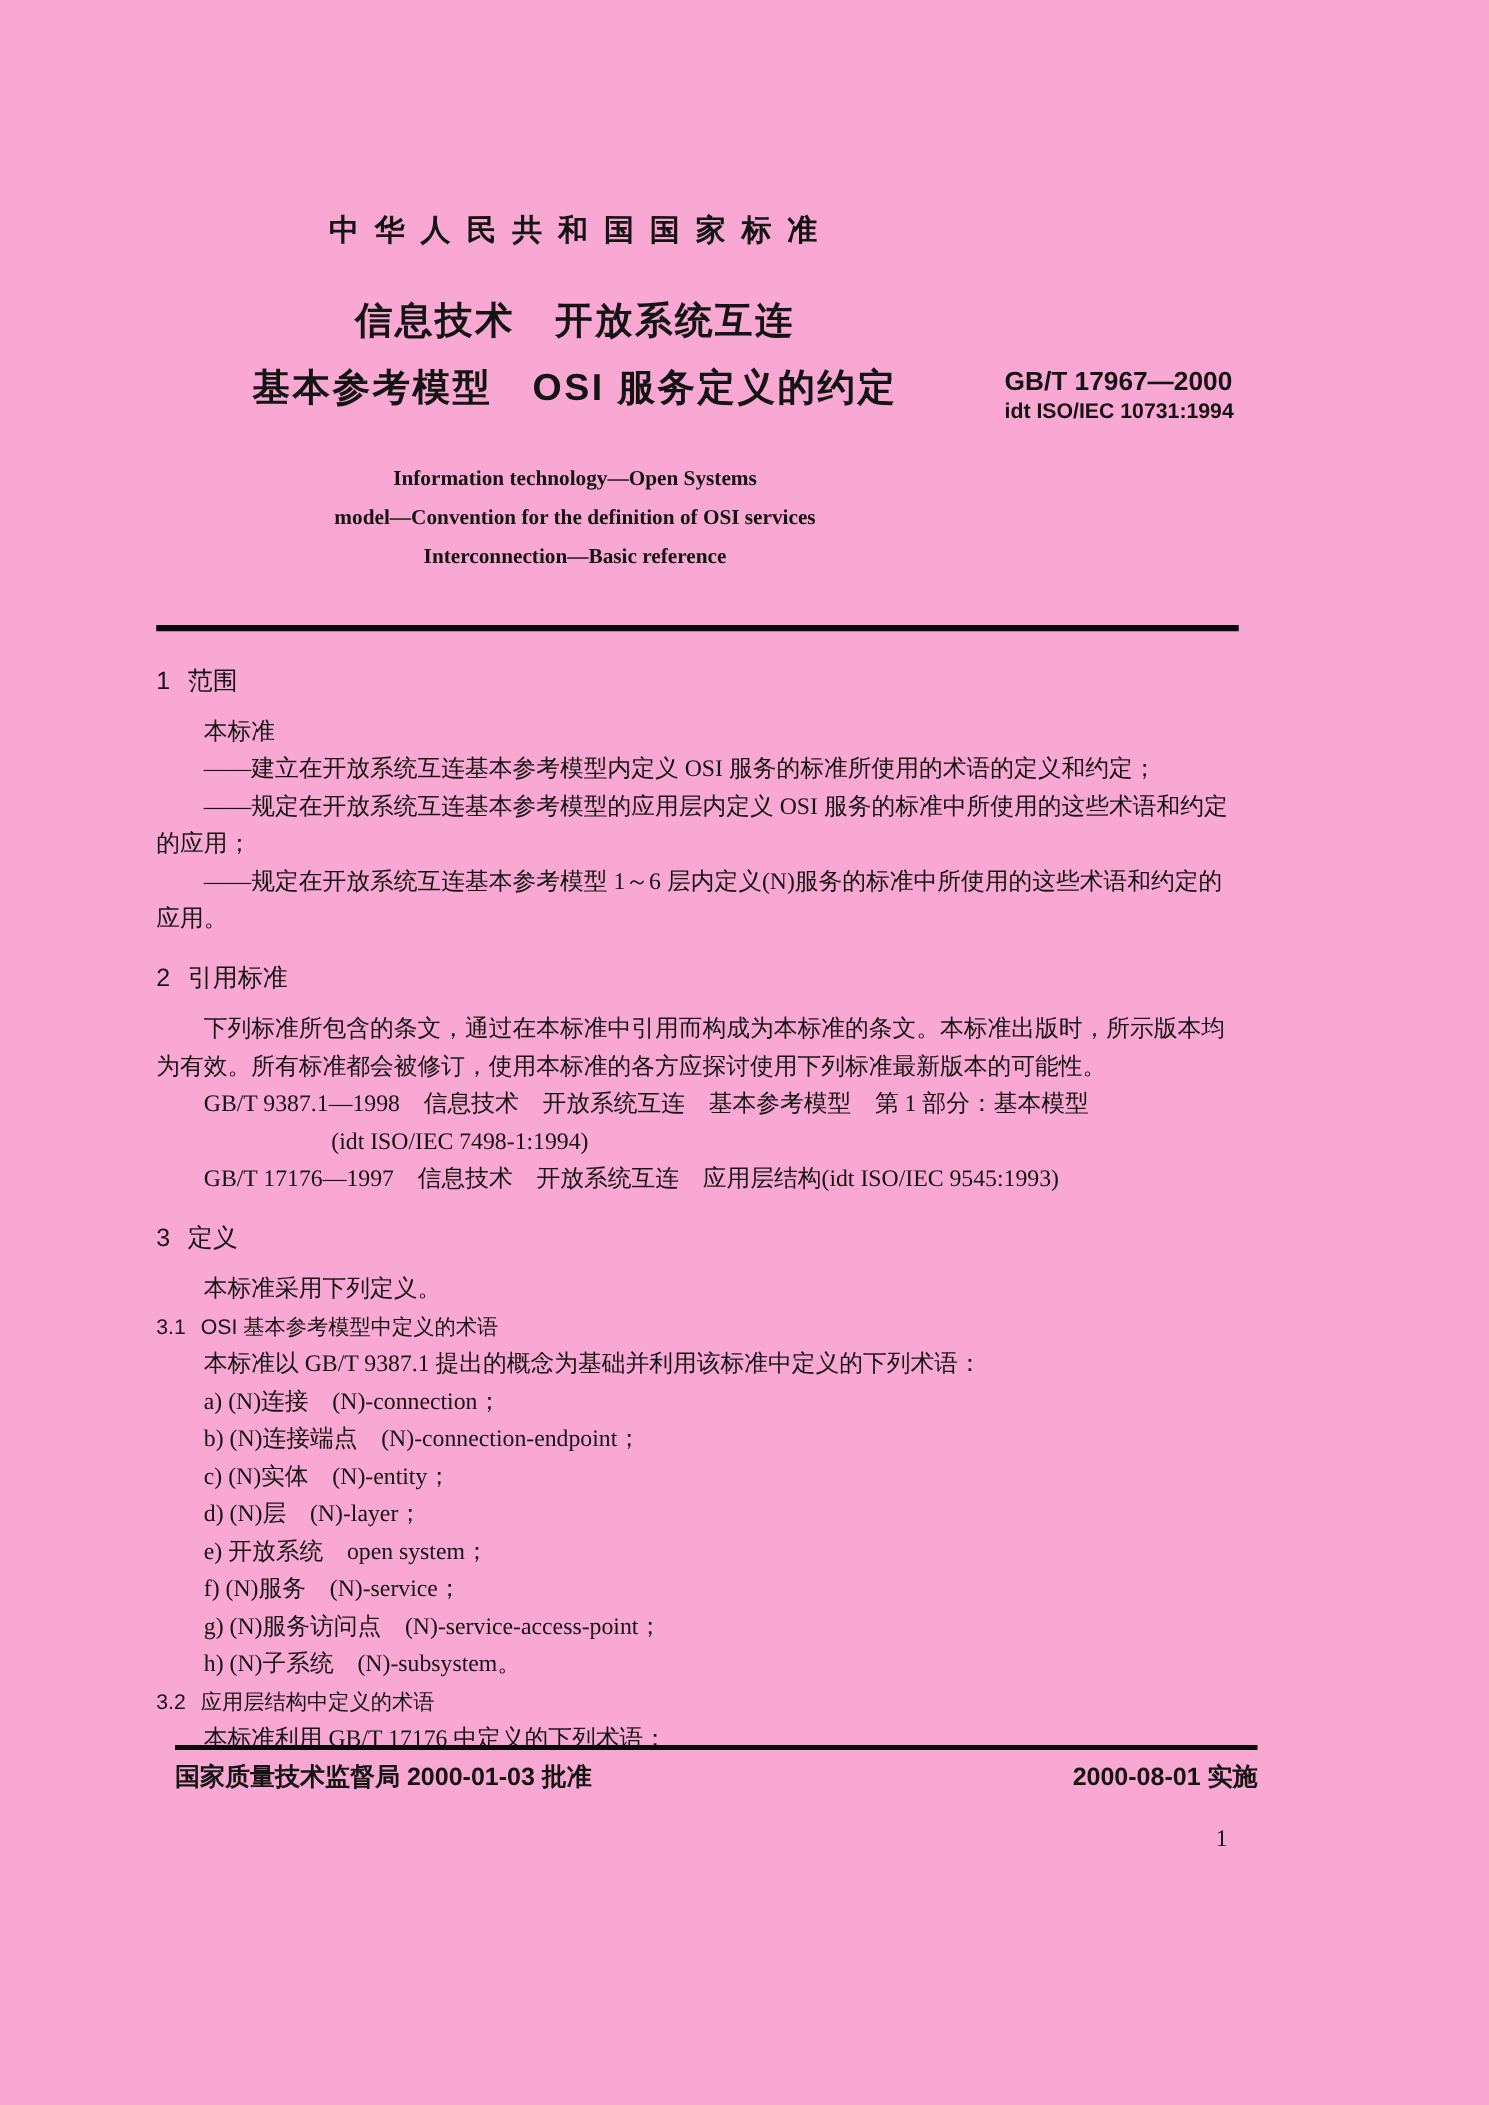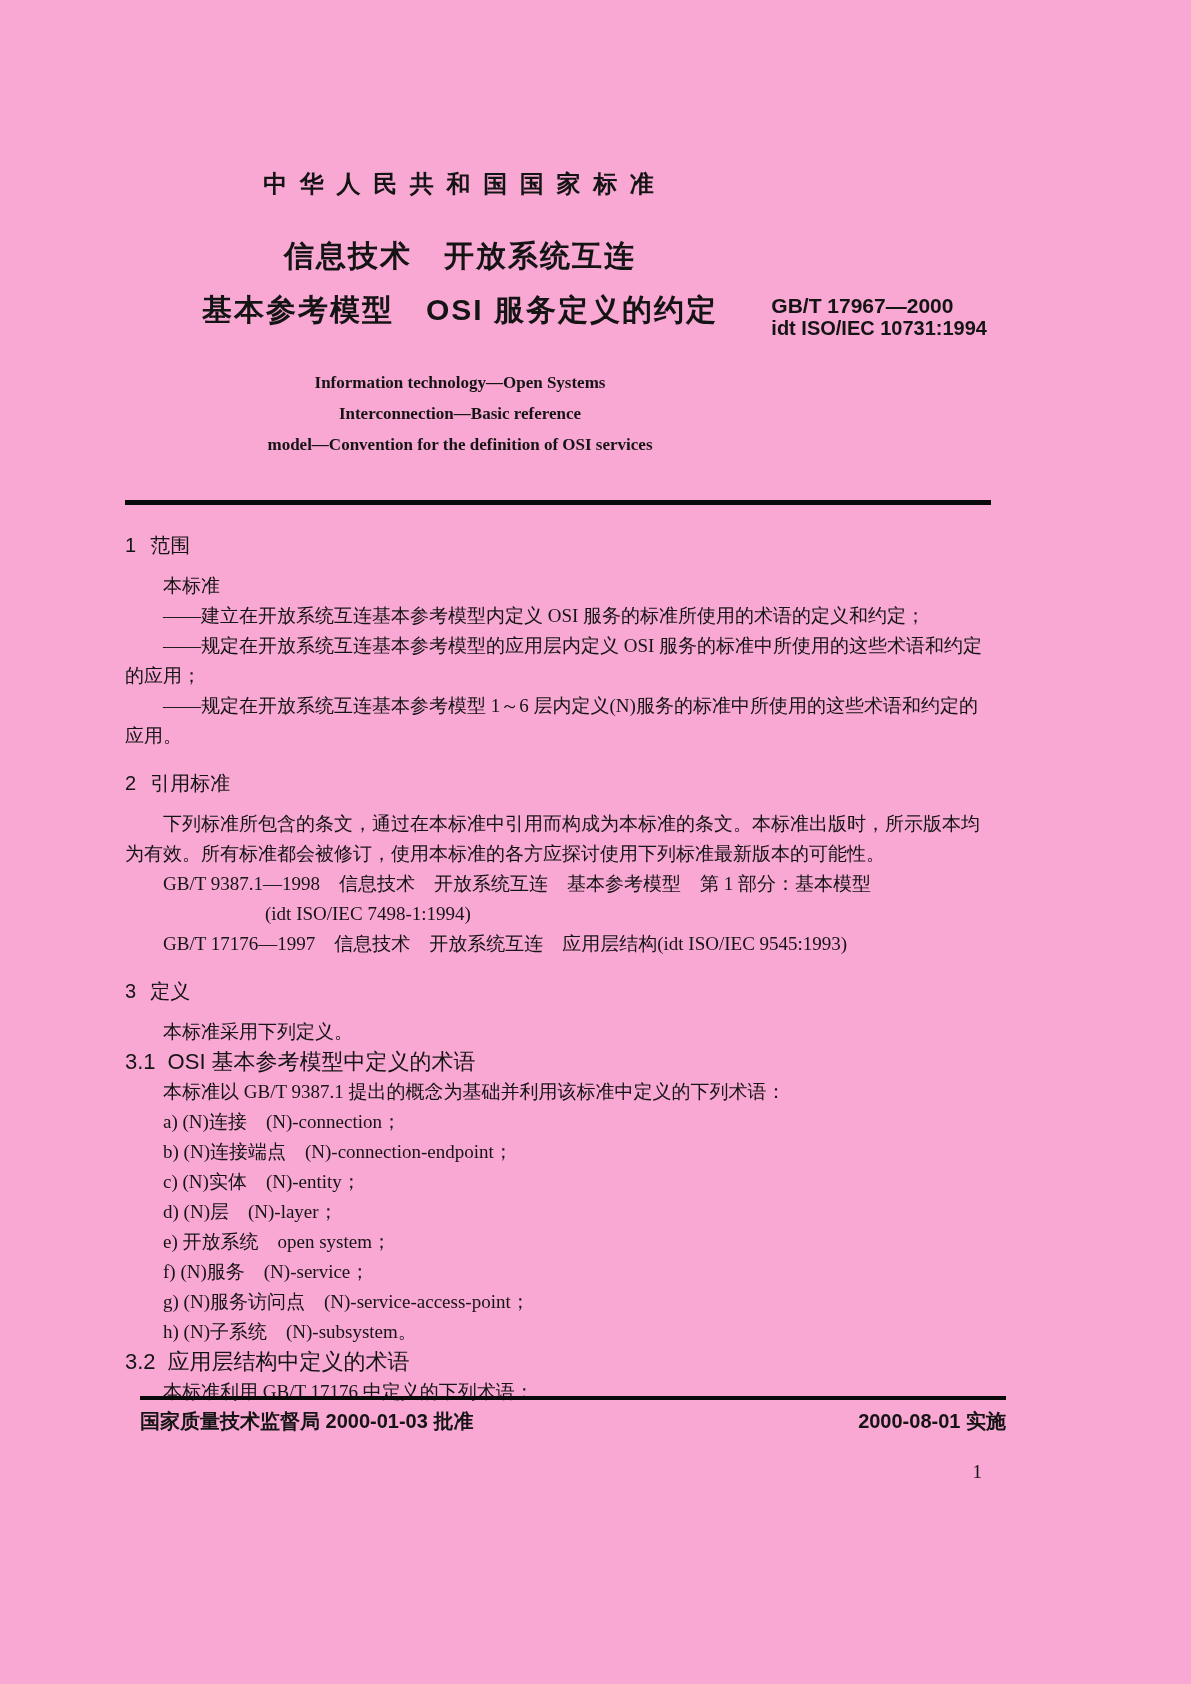--- a/index.html
+++ b/index.html
@@ -42,21 +42,21 @@
     position: absolute;
     right: 4px;
     top: 58px;
     font-family: "Liberation Sans", "DejaVu Sans", sans-serif;
     font-weight: 700;
     line-height: 23px;
     white-space: nowrap;
     text-align: left;
   }
   .std-number-line1 { font-size: 21px; }
-  .std-number-line2 { font-size: 20px; text-align: center; }
+  .std-number-line2 { font-size: 17px; text-align: center; }
   .en-title {
     margin-top: 36px;
     width: 670px;
     text-align: center;
     font-family: "Liberation Serif", "DejaVu Serif", serif;
     font-weight: 700;
     font-size: 17px;
     line-height: 31px;
   }
   .rule {
@@ -77,21 +77,21 @@
     font-size: 20px;
     line-height: 28px;
     margin: 18px 0 12px 0;
   }
   .section-heading.first { margin-top: 26px; }
   .section-heading .sec-title { margin-left: 14px; }
   .para { text-indent: 2em; }
   .ref-cont { padding-left: 140px; }
   .sub-heading {
     font-family: "Liberation Sans", "DejaVu Sans", sans-serif;
-    font-size: 22px;
+    font-size: 17px;
     line-height: 30px;
   }
   .sub-heading .sub-title { margin-left: 12px; }
   .term { padding-left: 2em; }
   .footer {
     position: absolute;
     left: 140px;
     top: 1396px;
     width: 866px;
     font-family: "Liberation Sans", "DejaVu Sans", sans-serif;
@@ -123,22 +123,22 @@
         <div class="cn-title-line2">基本参考模型　OSI 服务定义的约定</div>
       </div>
       <div class="std-number">
         <div class="std-number-line1">GB/T 17967—2000</div>
         <div class="std-number-line2">idt ISO/IEC 10731:1994</div>
       </div>
     </div>
 
     <div class="en-title">
       <div>Information technology—Open Systems</div>
+      <div>model—Convention for the definition of OSI services</div>
       <div>Interconnection—Basic reference</div>
-      <div>model—Convention for the definition of OSI services</div>
     </div>
 
     <hr class="rule">
 
     <div class="body-text">
 
       <div class="section-heading first">
         <span class="sec-num">1</span><span class="sec-title">范围</span>
       </div>
       <div class="para">本标准</div>

